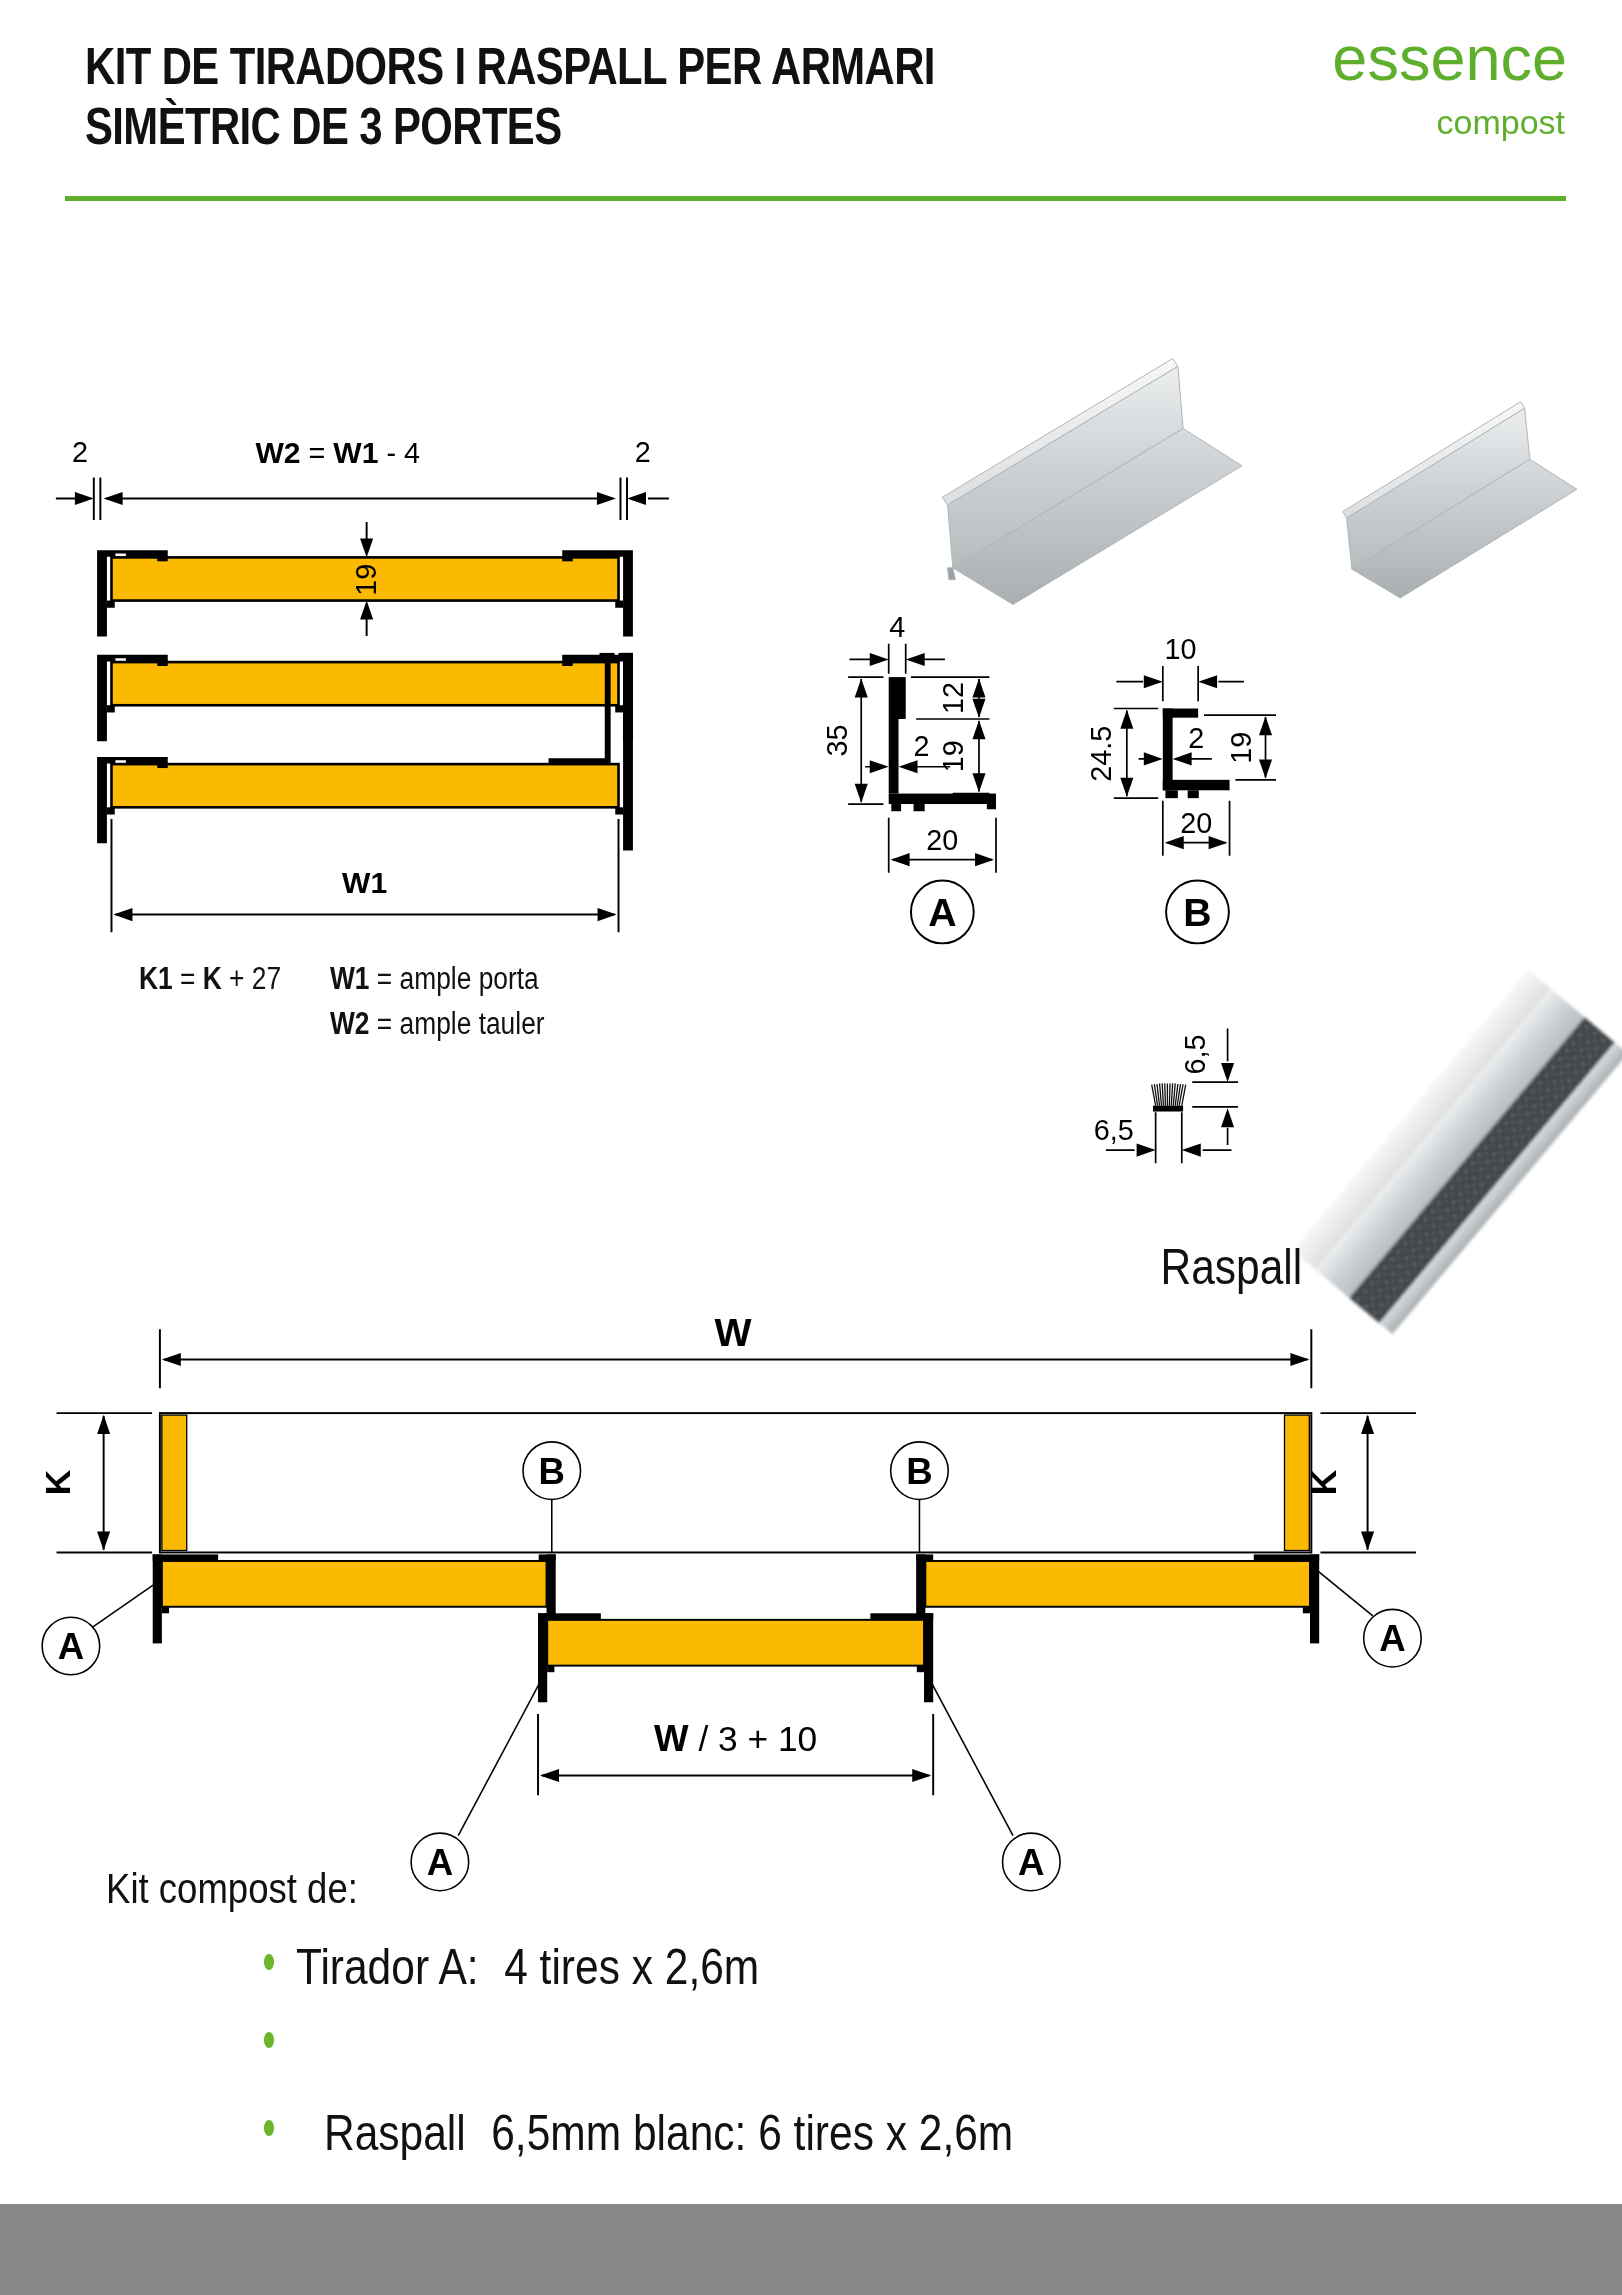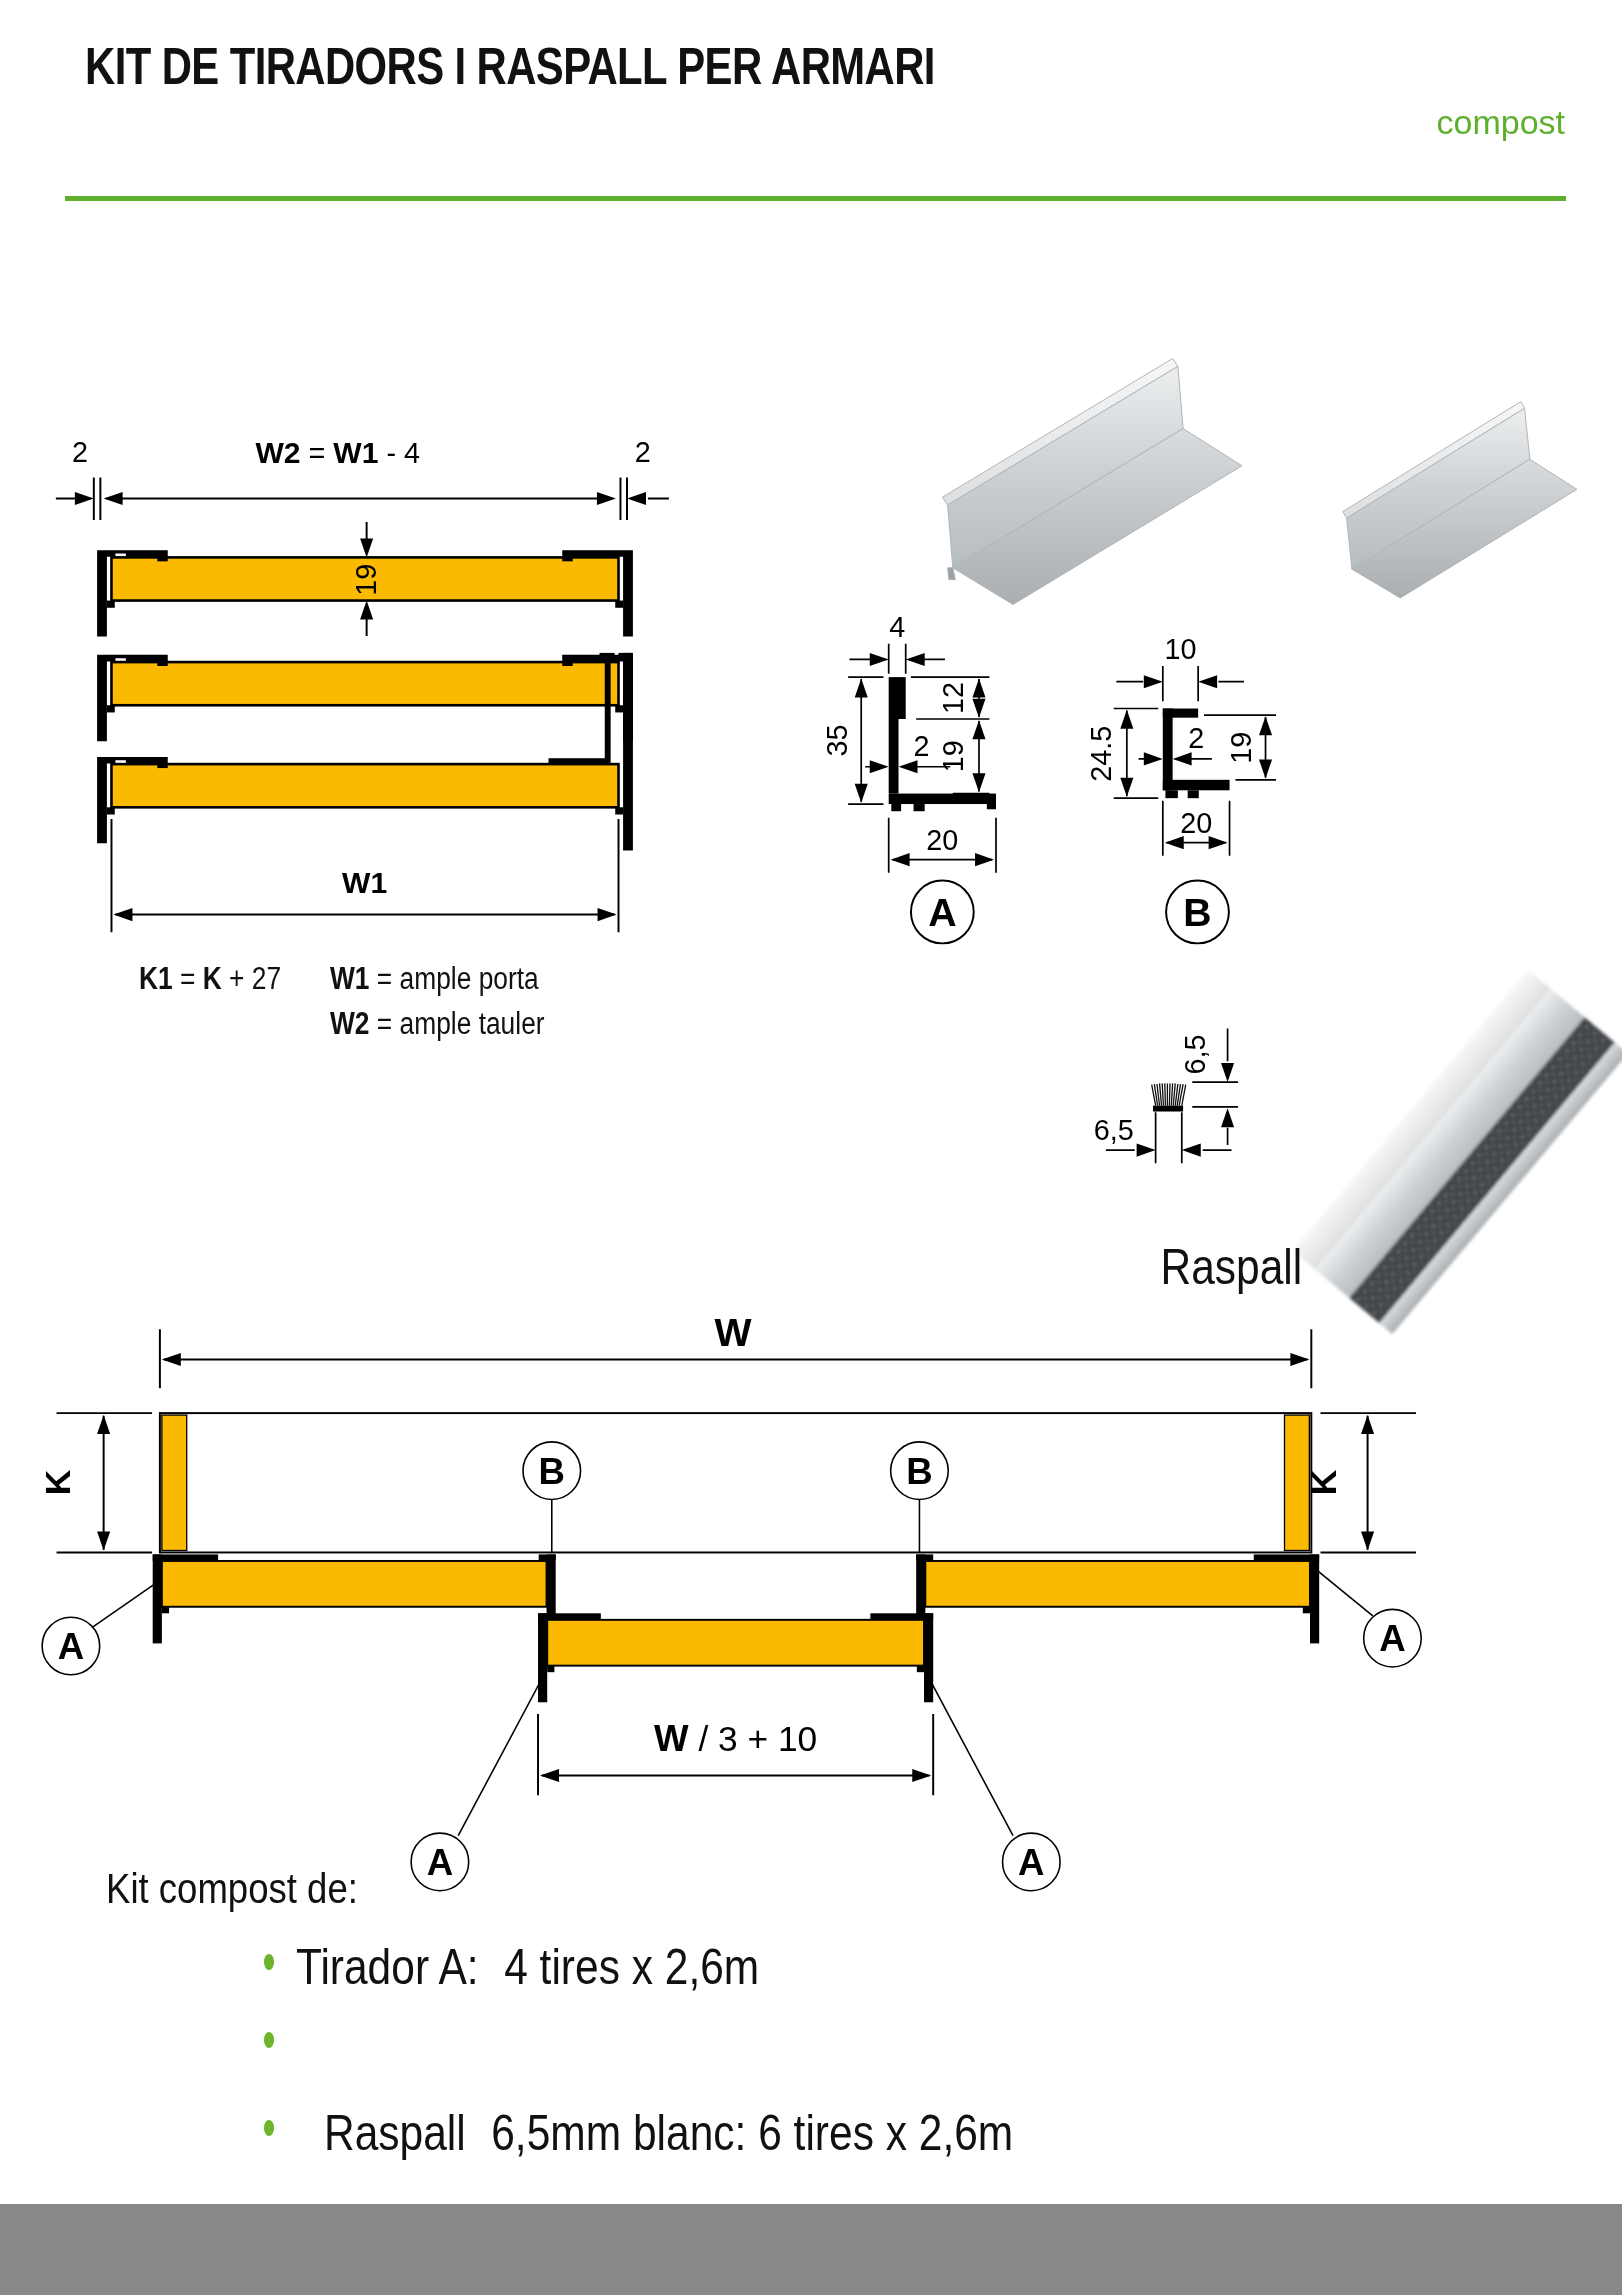--- a/index.html
+++ b/index.html
@@ -23,21 +23,23 @@
   .dimtxt{font-size:44px;}
   .dimtxt46{font-size:46px;font-weight:bold;}
 </style>
 </head>
 <body>
 
 <div id="page">
 
   <div class="abs" style="left:85px;top:41px;">
     <div class="title"><span class="cond">KIT DE TIRADORS I RASPALL PER ARMARI</span></div>
-  </div>
+    <div class="title" style="margin-top:9.2px;"><span class="cond">SIMÈTRIC DE 3 PORTES</span></div>
+  </div>
+  <div class="abs brand" style="right:56px;top:22px;">essence</div>
   <div class="abs brand-sub" style="right:58px;top:103px;">compost</div>
   <div class="rule"></div>
 
   <svg class="abs" style="left:0;top:0;" width="1623" height="2295" viewBox="0 0 2480 3508">
     <defs>
       <path id="ah" d="M0,0 L-29,-10 L-29,10 Z"></path>
       <linearGradient id="alu1" x1="0" y1="0" x2="0" y2="1">
         <stop offset="0" stop-color="#eceeef"></stop>
           <stop offset="0.5" stop-color="#cdd1d4"></stop>
           <stop offset="1" stop-color="#b7bcbf"></stop>

